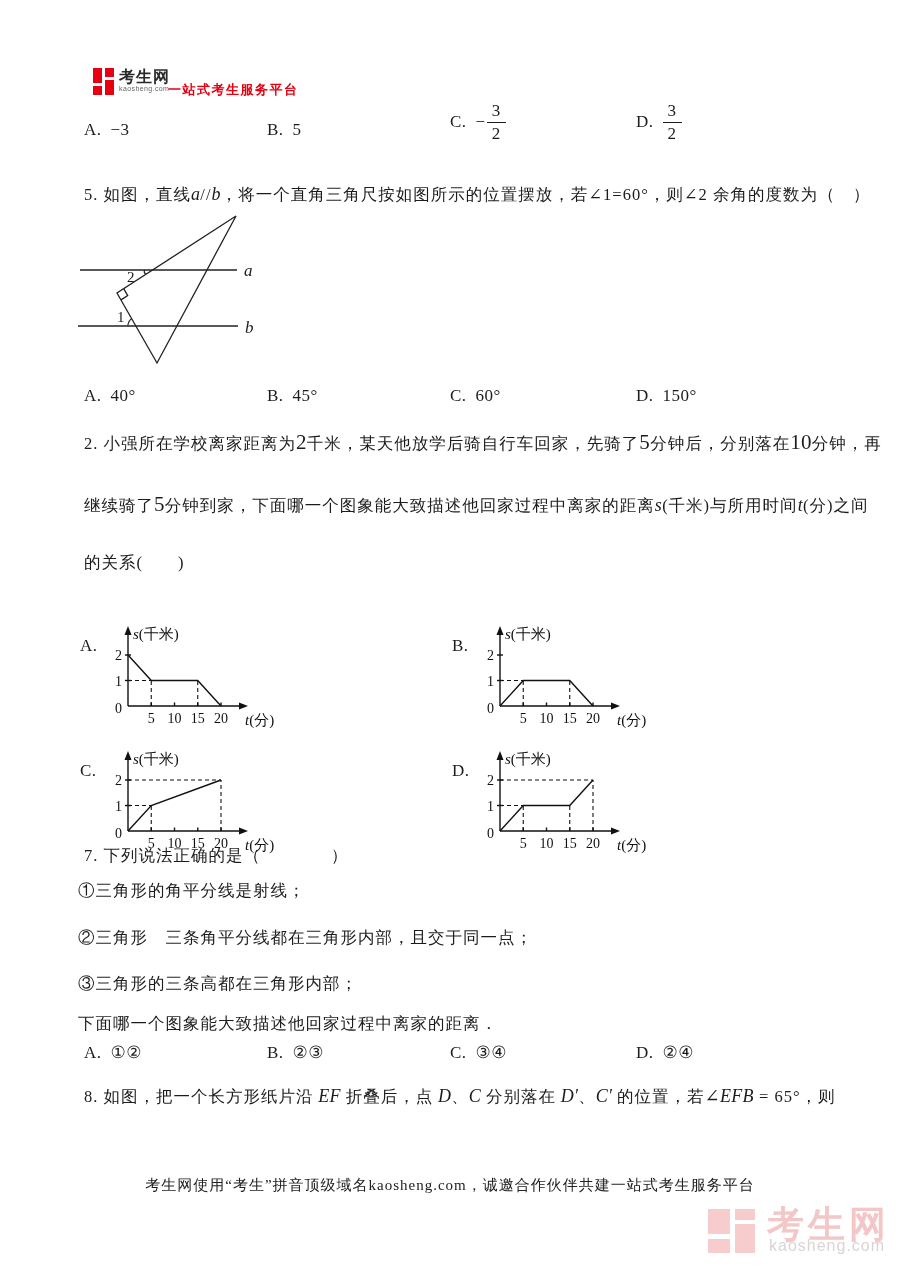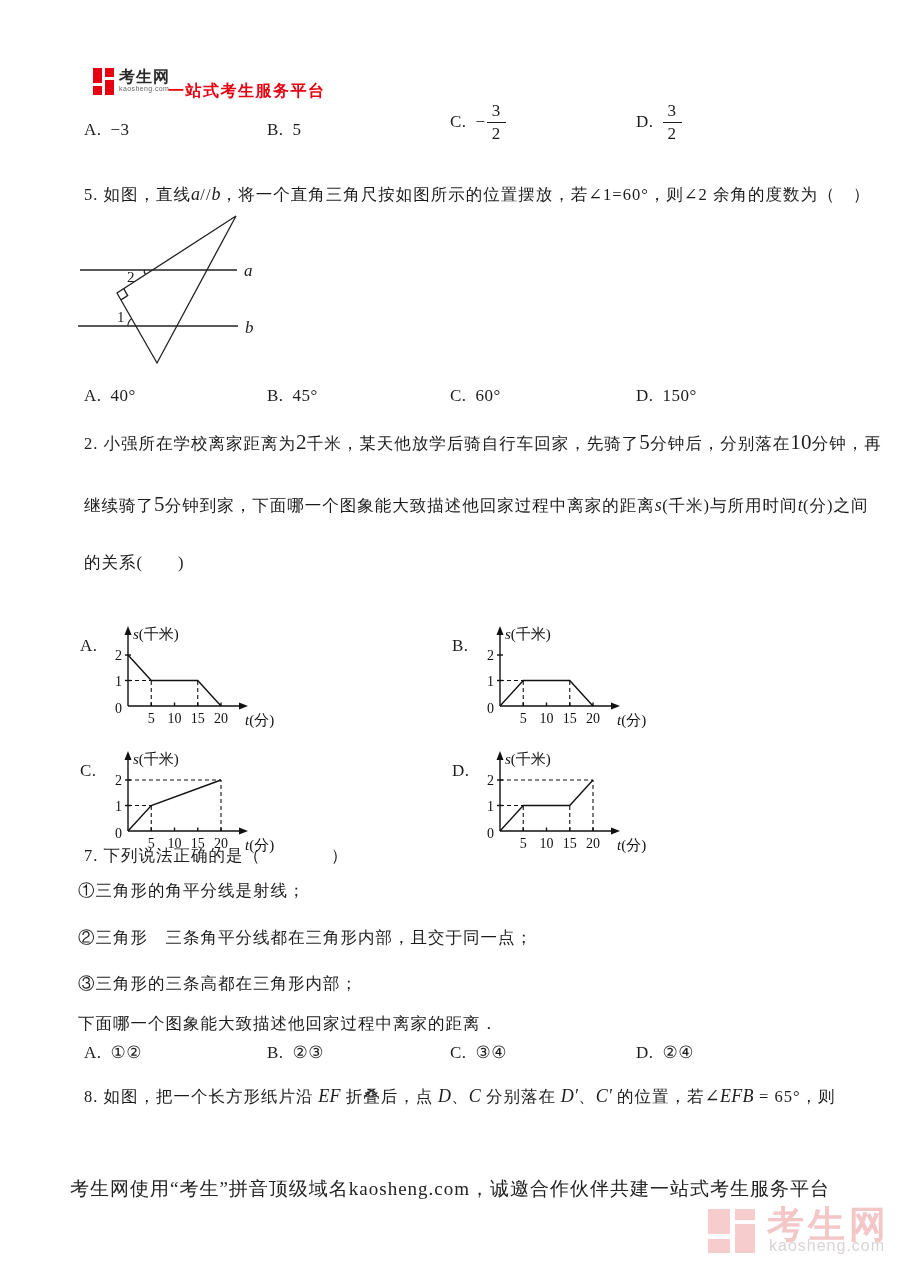--- a/index.html
+++ b/index.html
@@ -10,21 +10,21 @@
   .logo-icon{position:absolute;left:93px;top:68px;width:21px;height:27px;}
   .logo-icon div{position:absolute;background:#e60012;}
   .li-a{left:0;top:0;width:9px;height:15px;}
   .li-b{left:0;top:18px;width:9px;height:9px;}
   .li-c{left:12px;top:0;width:9px;height:9px;}
   .li-d{left:12px;top:12px;width:9px;height:15px;}
   .logo-text{position:absolute;left:119px;top:68px;width:60px;
              font-family:"Liberation Sans","DejaVu Sans",sans-serif;}
   .logo-brand{font-size:16px;font-weight:bold;color:#2a2a2a;letter-spacing:1px;line-height:17px;}
   .logo-domain{font-size:7px;color:#666;letter-spacing:.4px;line-height:8px;}
-  .logo-tagline{position:absolute;left:168px;top:81px;font-size:16px;font-weight:bold;
+  .logo-tagline{position:absolute;left:168px;top:81px;font-size:13px;font-weight:bold;
                 color:#e60012;letter-spacing:1.5px;
                 font-family:Liberation Mono, monospace;}
   
   .doc-line{font-size:16.5px;letter-spacing:1px;line-height:25px;white-space:nowrap;}
   .rt-t{font-size:16.5px;margin-top:23px;}
   .rt-n{font-size:21px;letter-spacing:.3px;}
   .rt-i{font-style:italic;font-size:18px;letter-spacing:.3px;}
   .opt{font-size:17px;letter-spacing:.5px;white-space:nowrap;}
   .opt .lab{margin-right:9px;}
   
@@ -32,21 +32,21 @@
   .frac{display:inline-block;text-align:center;font-size:17px;line-height:1.12;}
   .frac .num{display:block;border-bottom:1.4px solid #1c1c1c;padding:0 5px 1px;}
   .frac .den{display:block;padding-top:1px;}
   .fsign{font-size:17px;margin-right:1px;}
   
   .g-label{position:absolute;font-size:17px;letter-spacing:.5px;}
   .g-host{position:absolute;width:200px;height:120px;margin-top:36px;}
   svg text{font-family:"Liberation Serif","DejaVu Serif",serif;}
   
   .footer{position:absolute;left:0;right:0;top:1176px;text-align:center;
-          font-size:19px;letter-spacing:1px;color:#222;}
+          font-size:15px;letter-spacing:1px;color:#222;}
   
   .wm-icon{position:absolute;left:708px;top:1209px;width:52px;height:44px;opacity:1;}
   .wm-icon div{position:absolute;background:#f6cccc;}
   .wi-a{left:0;top:0;width:22px;height:25px;}
   .wi-b{left:0;top:30px;width:22px;height:14px;}
   .wi-c{left:27px;top:0;width:20px;height:11px;}
   .wi-d{left:27px;top:15px;width:20px;height:29px;}
   .wm-brand{position:absolute;left:767px;top:1200px;font-size:37px;font-weight:bold;
             color:#f3c7c7;letter-spacing:4px;
             font-family:"Liberation Sans","DejaVu Sans",sans-serif;}

